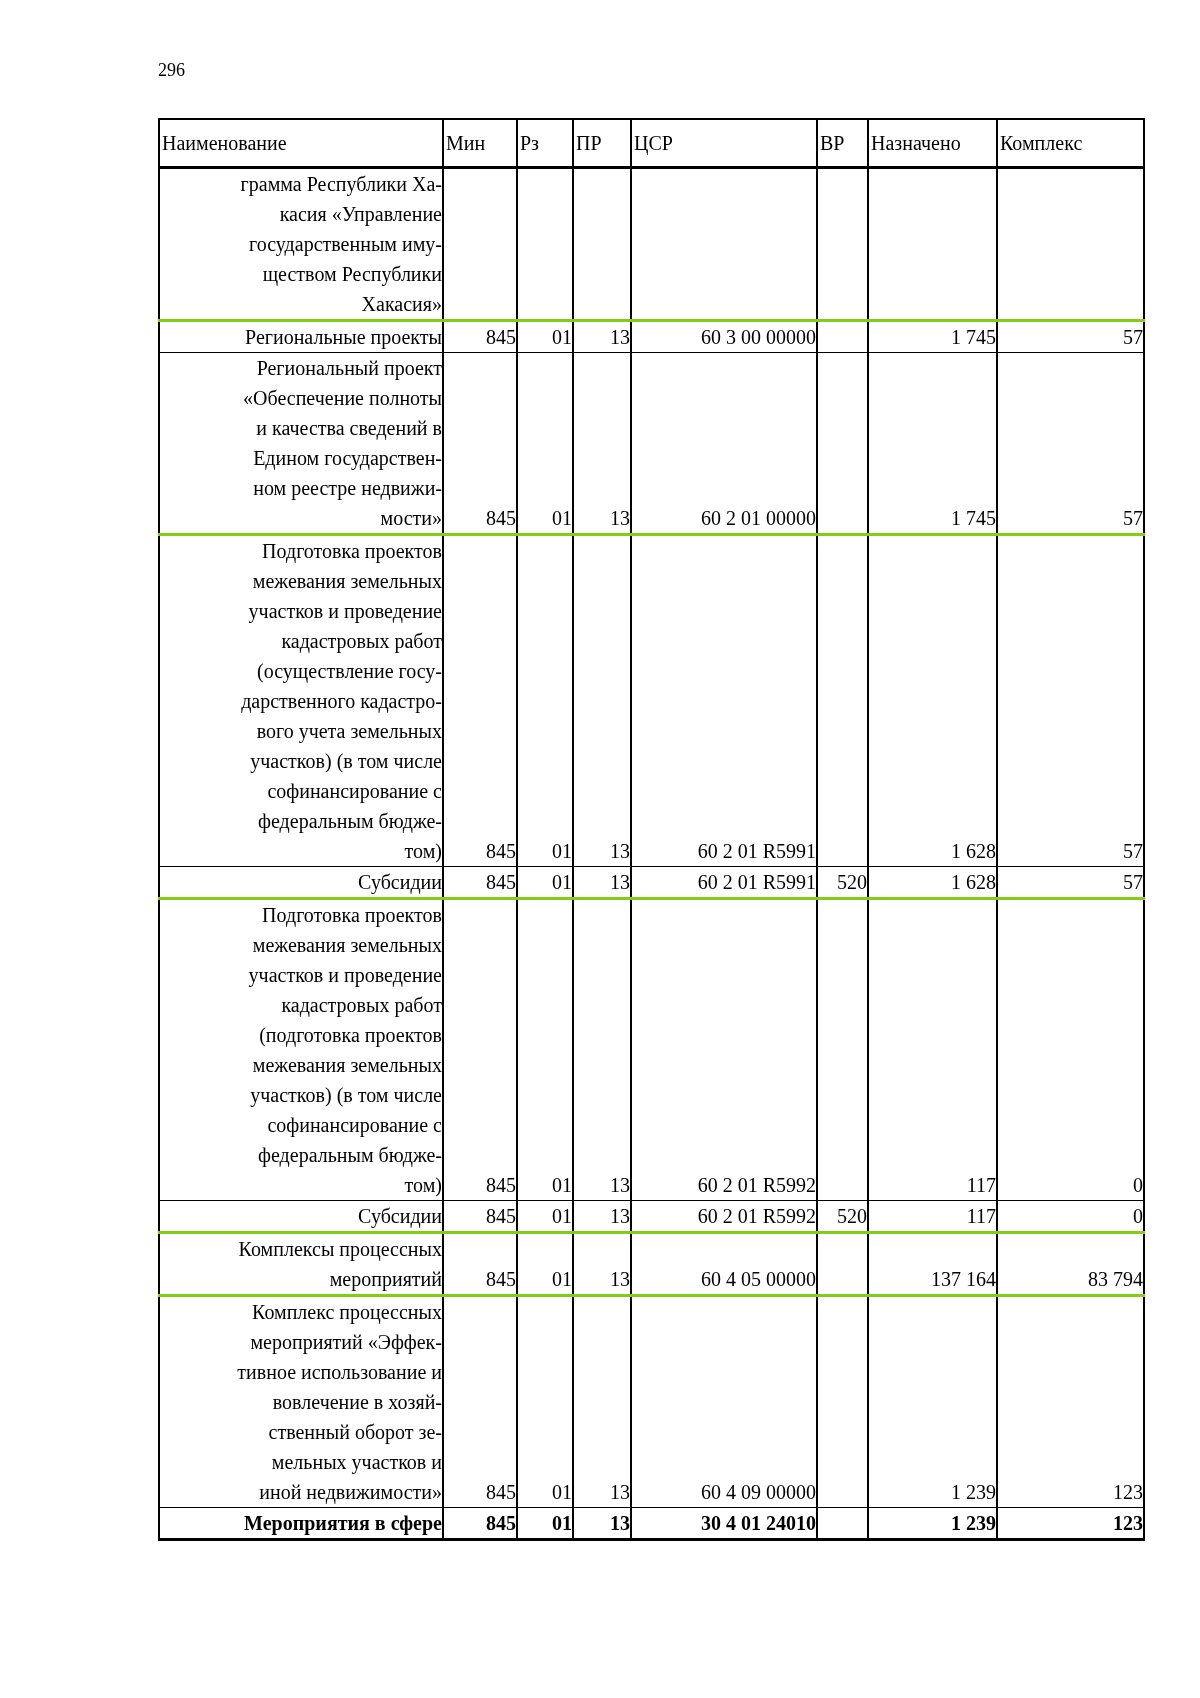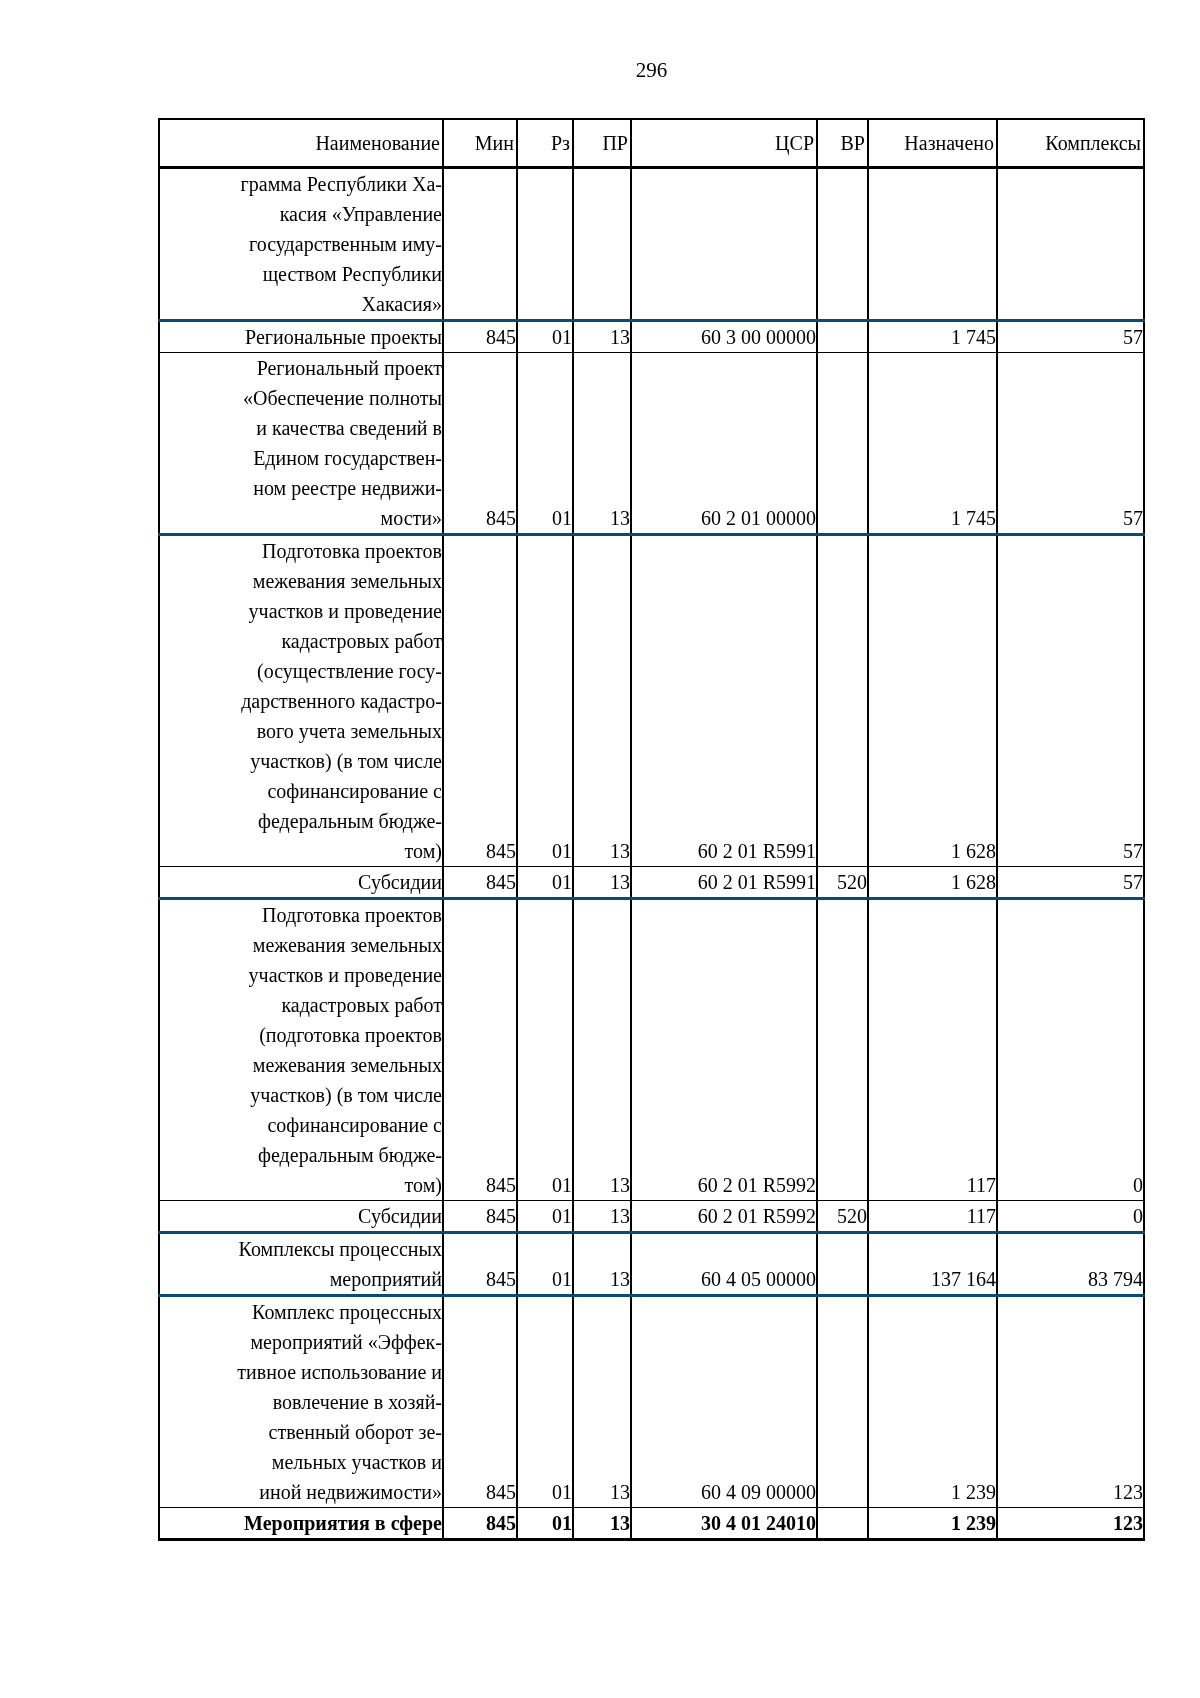--- a/index.html
+++ b/index.html
@@ -11,22 +11,21 @@
     color: #000000;
     font-family: "Liberation Serif", serif;
     overflow: hidden;
     position: relative;
   }
   .page-number {
     position: absolute;
     top: 56px;
     left: 158px;
     width: 987px;
-    text-align: center;
-    font-size: 21px;
+    font-size: 18px;
     line-height: 28px;
   }
   table.budget {
     position: absolute;
     top: 118px;
     left: 158px;
     width: 987px;
     border-collapse: collapse;
     table-layout: fixed;
     font-size: 20px;
@@ -39,36 +38,36 @@
   table.budget col.c5 { width: 186px; }
   table.budget col.c6 { width: 51px; }
   table.budget col.c7 { width: 129px; }
   table.budget col.c8 { width: 147px; }
 
   table.budget th {
     border: 2px solid #000;
     border-bottom: 3px solid #000;
     font-weight: normal;
     font-size: 20px;
-    text-align: right;
+    text-align: left;
     vertical-align: middle;
     height: 46px;
     padding: 0 2px;
     overflow: hidden;
   }
   table.budget td {
     border-left: 2px solid #000;
     border-right: 2px solid #000;
     border-top: 1px solid #000;
     border-bottom: 1px solid #000;
     vertical-align: bottom;
     padding: 0;
     overflow: hidden;
   }
-  table.budget tr.section-break td { border-top: 3px solid #0c4a6e; }
+  table.budget tr.section-break td { border-top: 3px solid #84cc16; }
   table.budget tbody tr:last-child td { border-bottom: 3px solid #000; font-weight: bold; }
 
   td.c-name {
     text-align: right;
     padding: 1px 3px 2px 3px;
     white-space: pre-line;
   }
   td.c-num {
     text-align: right;
     padding: 1px 5px 2px 0;
@@ -92,21 +91,21 @@
   </colgroup>
   <thead>
     <tr>
       <th>Наименование</th>
       <th>Мин</th>
       <th>Рз</th>
       <th>ПР</th>
       <th>ЦСР</th>
       <th>ВР</th>
       <th>Назначено</th>
-      <th>Комплексы</th>
+      <th>Комплекс</th>
     </tr>
   </thead>
   <tbody id="table-body">
       <tr>
     <td class="c-name">грамма Республики Ха-
 касия «Управление
 государственным иму-
 ществом Республики
 Хакасия»</td>
     <td class="c-num"></td>

